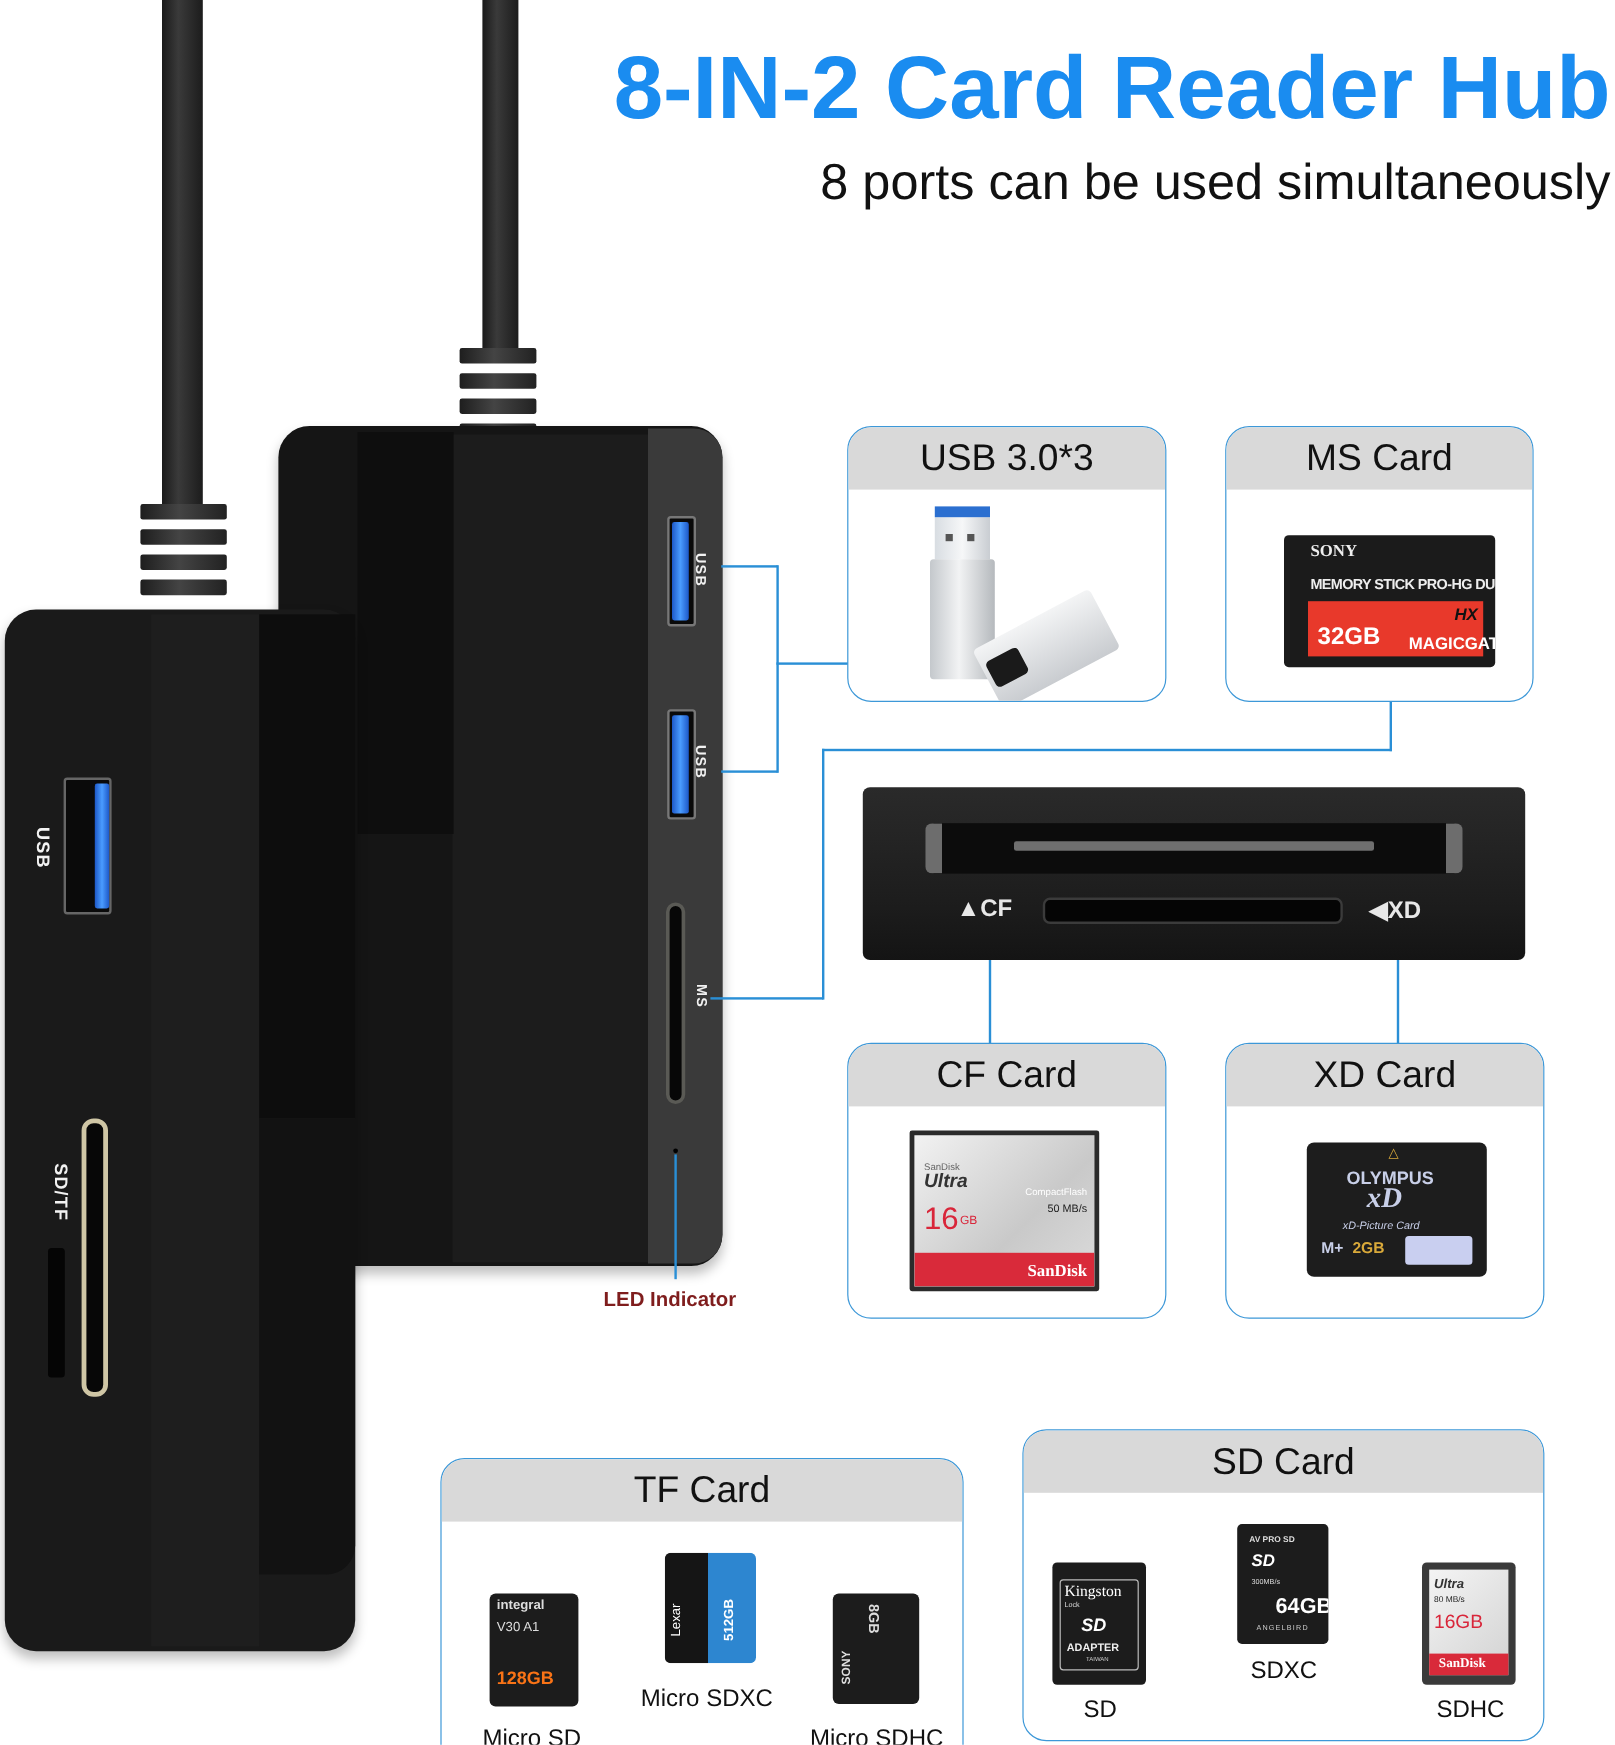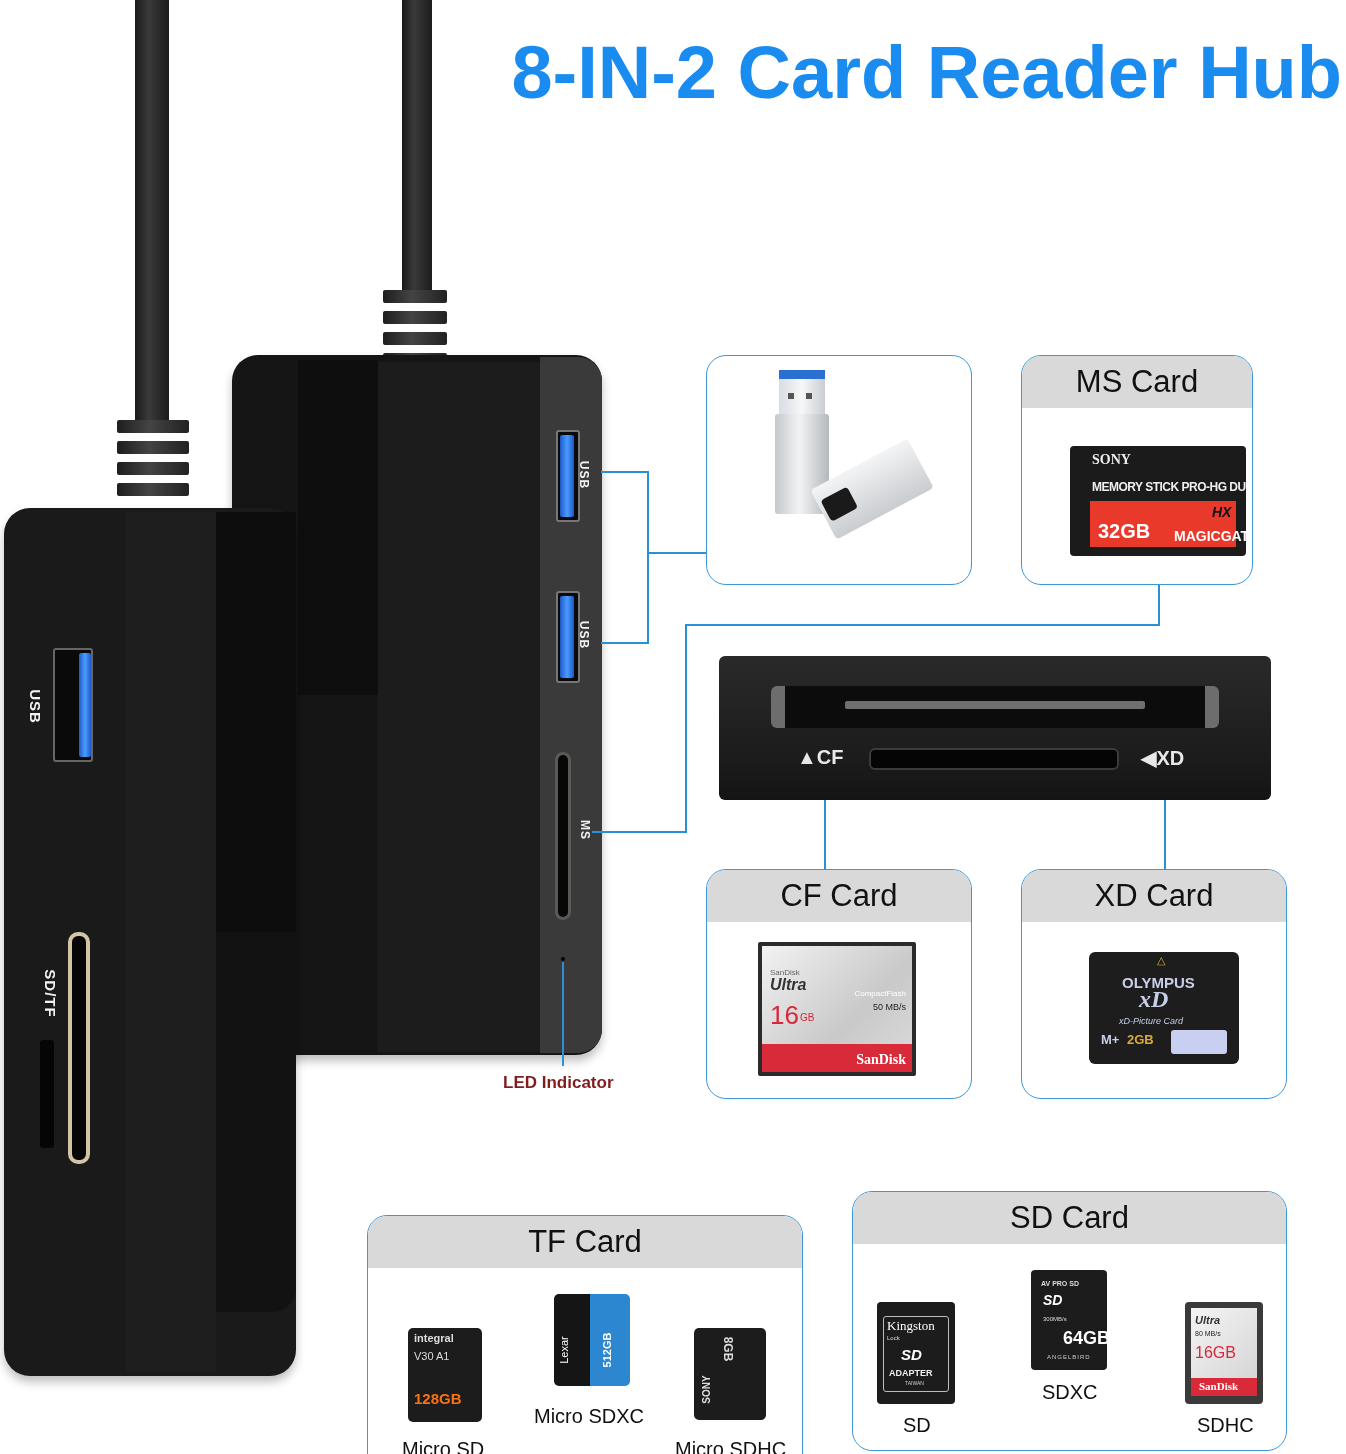--- a/index.html
+++ b/index.html
@@ -84,20 +84,21 @@
   }
   .reader-label { position: absolute; color: #e8e8e8; font-weight: bold; font-size: 20px; }
 
   .led-label { position: absolute; left: 503px; top: 1073px; font-size: 17px; font-weight: bold; color: #7f1d1d; }
 </style>
 </head>
 <body>
 
 <div class="title">8-IN-2 Card Reader Hub</div>
 <div class="subtitle">
+  <div>8 ports can be used simultaneously</div>
 </div>
 
 <div>
   <div class="cable" style="left:135px; top:0; width:34px; height:425px;"></div>
   <div class="strain" style="left:117px; top:420px; width:72px;">
     <div></div>
       <div></div>
       <div></div>
       <div></div>
   </div>
@@ -173,35 +174,36 @@
 <div class="reader">
   <div class="cf-slot">
       <div class="bar"></div>
     </div>
   <div class="xd-slot"></div>
   <div class="reader-label" style="left:78px; top:90px;">▲CF</div>
   <div class="reader-label" style="left:422px; top:90px;">◀XD</div>
 </div>
 
 <div class="box" style="left:706px; top:355px; width:266px; height:230px;">
+  <div class="box-header">USB 3.0*3</div>
   <div class="box-body">
 
     <div class="abs" style="left:72px; top:14px; width:46px; height:44px; background:linear-gradient(90deg,#d8dde2,#f6f7f8,#c9cdd2); border-top:9px solid #2b6fd0;">
       <div class="abs" style="left:9px; top:14px; width:6px; height:6px; background:#555;"></div>
       <div class="abs" style="left:27px; top:14px; width:6px; height:6px; background:#555;"></div>
     </div>
     <div class="abs" style="left:68px; top:58px; width:54px; height:100px; background:linear-gradient(90deg,#c4c8cc,#f2f3f4 45%,#b5b9bd); border-radius:3px;"></div>
 
     <div class="abs" style="left:110px; top:105px; width:110px; height:56px; background:linear-gradient(180deg,#f3f4f5,#c9ccd0); border-radius:4px; transform:rotate(-28deg);">
       <div class="abs" style="left:4px; top:14px; width:30px; height:24px; background:#1a1a1a; border-radius:4px;"></div>
     </div>
   </div>
 </div>
 
-<div class="box" style="left:1021px; top:355px; width:232px; height:230px;">
+<div class="box" style="left:1021px; top:355px; width:257px; height:230px;">
   <div class="box-header">MS Card</div>
   <div class="box-body">
     <div class="card" style="left:48px; top:38px; width:176px; height:110px; background:#1b1b1b;">
       <div class="card-text" style="left:22px; top:6px; color:#eee; font-family:'Liberation Serif',serif; font-weight:bold; font-size:14px;">SONY</div>
       <div class="card-text" style="left:22px; top:34px; color:#eee; font-weight:bold; font-size:12px; letter-spacing:-0.5px;">MEMORY STICK PRO-HG DUO</div>
       <div class="abs" style="left:20px; top:55px; width:146px; height:46px; background:#e8392b;"></div>
       <div class="card-text" style="left:142px; top:58px; color:#111; font-style:italic; font-weight:bold; font-size:14px;">HX</div>
       <div class="card-text" style="left:28px; top:74px; color:#fff; font-size:20px; font-weight:bold;">32GB</div>
       <div class="card-text" style="left:104px; top:82px; color:#fff; font-size:14px; font-weight:bold;">MAGICGATE</div>
     </div>

